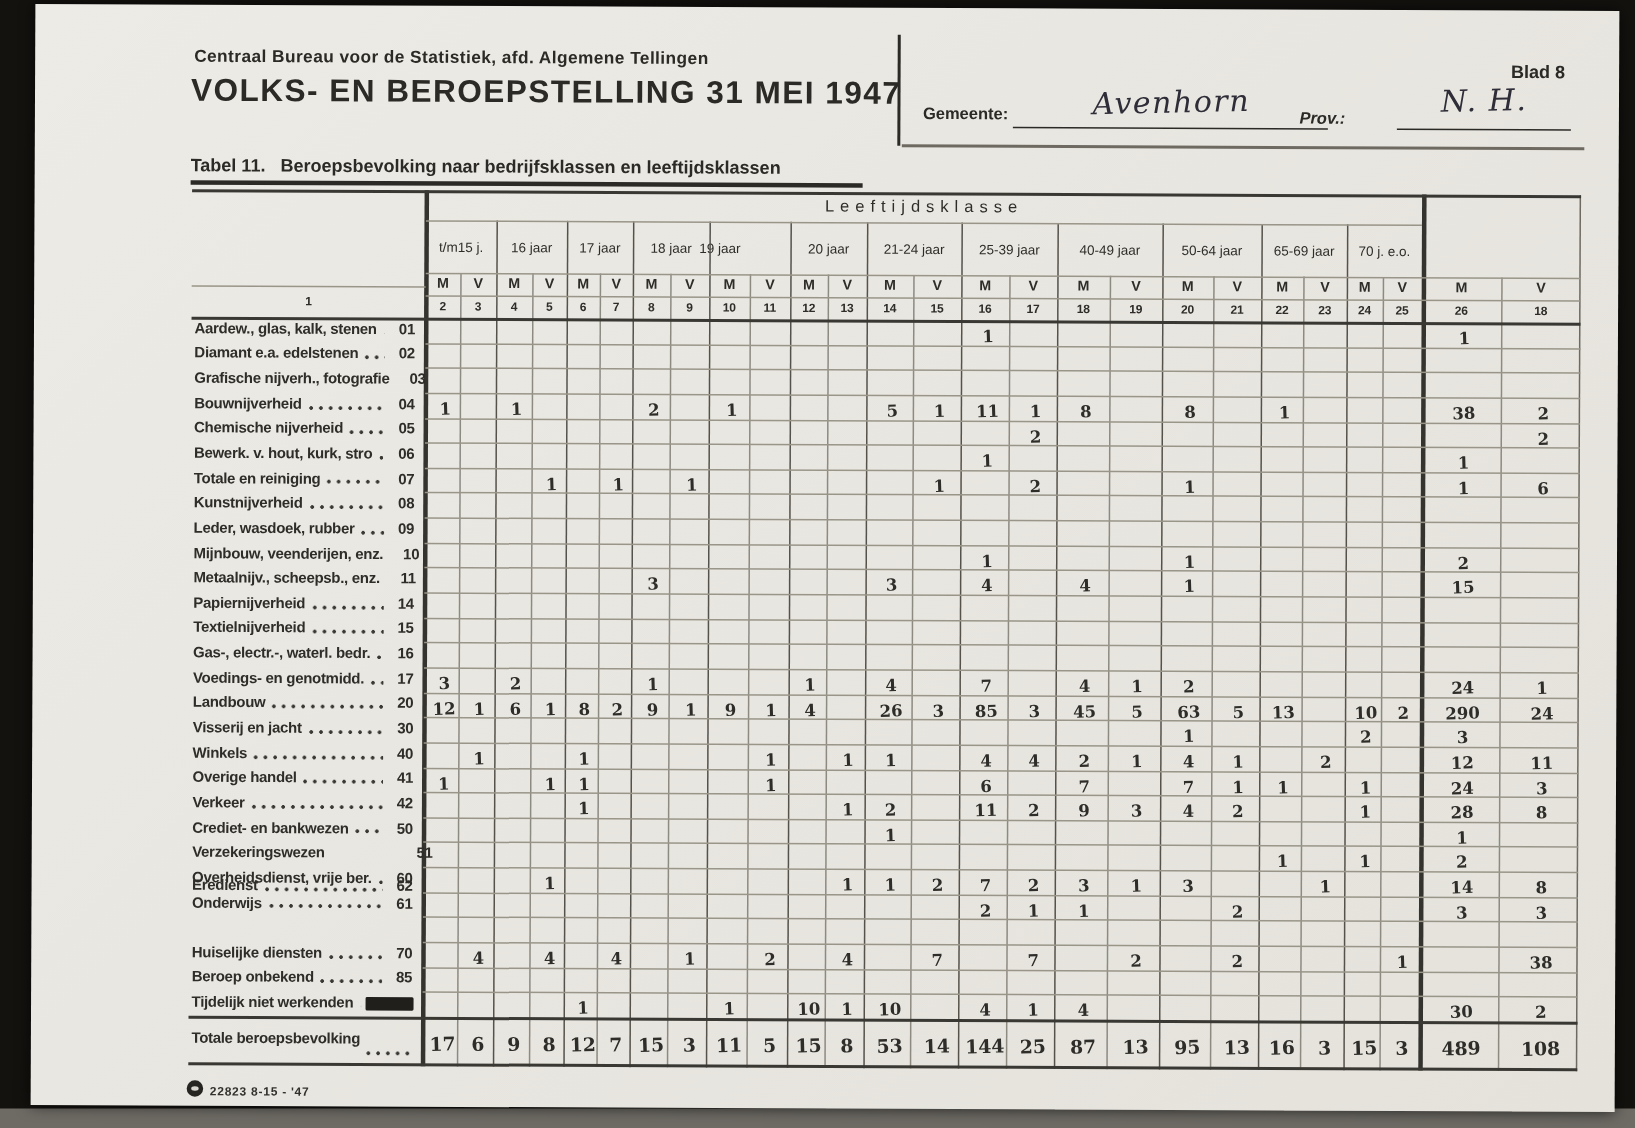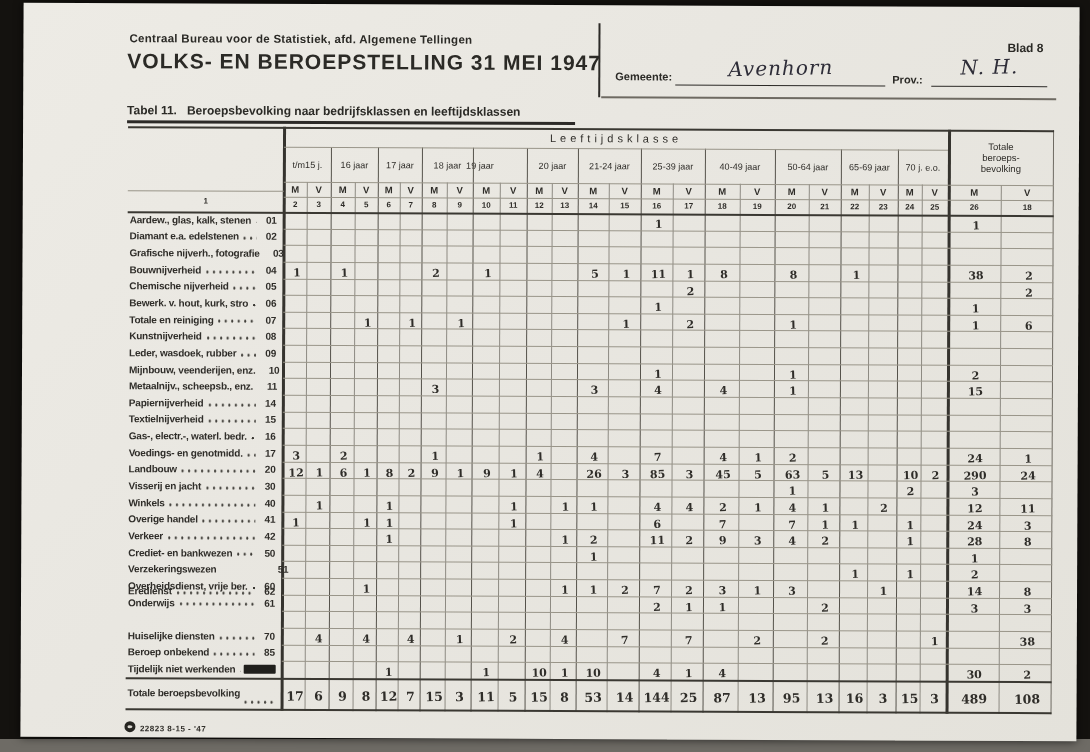--- a/index.html
+++ b/index.html
@@ -65,21 +65,21 @@
   <div class="abs printed title" style="left:104px;top:46px;">VOLKS- EN BEROEPSTELLING 31 MEI 1947</div>
 
   <div class="abs rule" style="left:575px;top:18px;width:2px;height:74px;"></div>
 
   <div class="abs printed blad" style="left:940px;top:34px;width:80px;">Blad 8</div>
 
   <div class="abs printed lbl" style="left:592px;top:65px;">Gemeente:</div>
   <div class="abs fill" style="left:652px;top:50px;width:210px;height:29px;"></div>
   <div class="abs script" style="left:660px;top:50px;width:195px;">Avenhorn</div>
 
-  <div class="abs printed lbl" style="left:869px;top:67px;">Prov.:</div>
+  <div class="abs printed lbl" style="left:843px;top:67px;font-style:italic;">Prov.:</div>
   <div class="abs fill" style="left:908px;top:50px;width:116px;height:29px;"></div>
   <div class="abs script" style="left:910px;top:48px;width:112px;">N. H.</div>
 
   <div class="abs hline" style="left:578px;top:91px;width:455px;height:1.5px;"></div>
 
   <div class="abs printed caption" style="left:104px;top:100px;">
     <span>Tabel 11.</span>&nbsp;&nbsp;
     <span>Beroepsbevolking naar bedrijfsklassen en leeftijdsklassen</span>
   </div>
   <div class="abs rule" style="left:104px;top:117px;width:448px;height:2.5px;"></div>
@@ -140,25 +140,20 @@
       <div class="c num" style="left: 545px; top: 70px; width: 32px; height: 15px;">17</div>
       <div class="c num" style="left: 577px; top: 70px; width: 35px; height: 15px;">18</div>
       <div class="c num" style="left: 612px; top: 70px; width: 35px; height: 15px;">19</div>
       <div class="c num" style="left: 647px; top: 70px; width: 34px; height: 15px;">20</div>
       <div class="c num" style="left: 681px; top: 70px; width: 32px; height: 15px;">21</div>
       <div class="c num" style="left: 713px; top: 70px; width: 28px; height: 15px;">22</div>
       <div class="c num" style="left: 741px; top: 70px; width: 29px; height: 15px;">23</div>
       <div class="c num" style="left: 770px; top: 70px; width: 24px; height: 15px;">24</div>
       <div class="c num" style="left: 794px; top: 70px; width: 26px; height: 15px;">25</div>
       <div class="c num" style="left: 0px; top: 64px; width: 156px; height: 21px;">1</div>
-      <div class="c tot3" style="left: 820px; top: 0px; width: 106px; height: 55px;">
-        <div>Totale</div>
-        <div>beroeps-</div>
-        <div>bevolking</div>
-      </div>
       <div class="c mv" style="left: 820px; top: 55px; width: 53px; height: 15px;">M</div>
       <div class="c mv" style="left: 873px; top: 55px; width: 53px; height: 15px;">V</div>
       <div class="c num" style="left: 820px; top: 70px; width: 53px; height: 15px;">26</div>
       <div class="c num" style="left: 873px; top: 70px; width: 53px; height: 15px;">18</div>
       <div class="vl" style="left: 179px; top: 55px; height: 529px;"></div>
       <div class="vl d" style="left: 203px; top: 20px; height: 564px;"></div>
       <div class="vl" style="left: 227px; top: 55px; height: 529px;"></div>
       <div class="vl d" style="left: 250px; top: 20px; height: 564px;"></div>
       <div class="vl" style="left: 272px; top: 55px; height: 529px;"></div>
       <div class="vl d" style="left: 294px; top: 20px; height: 564px;"></div>

